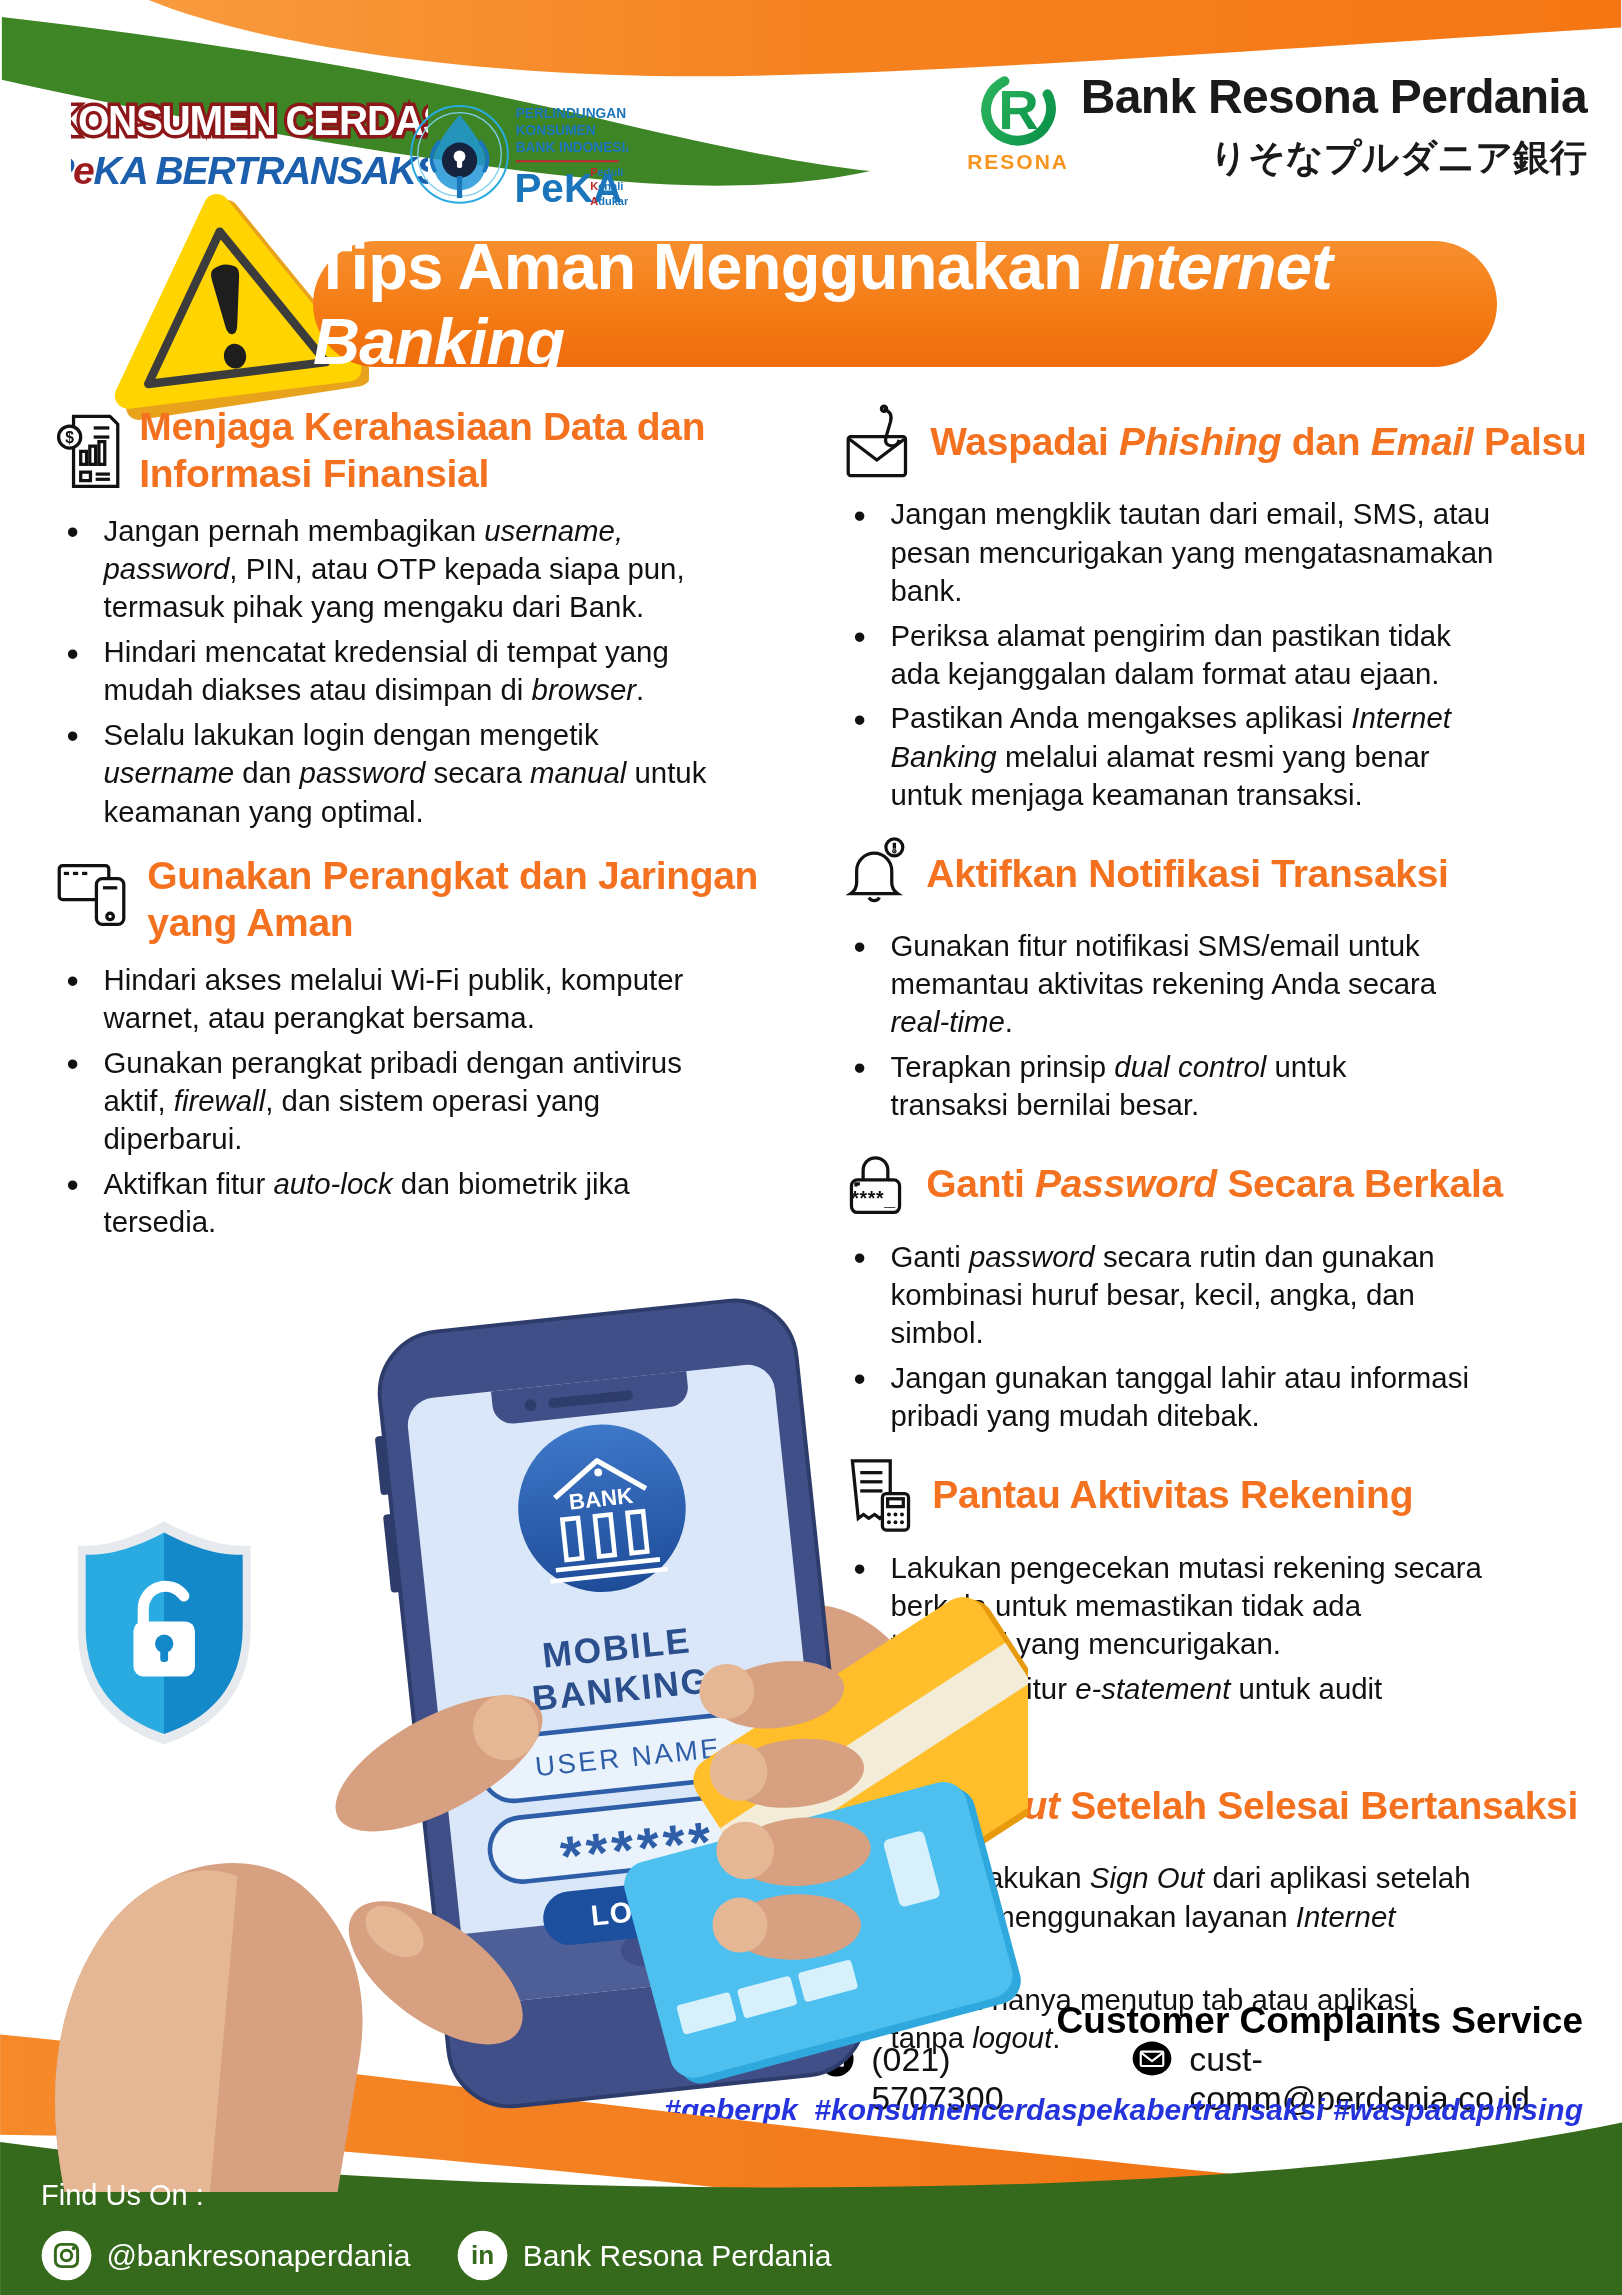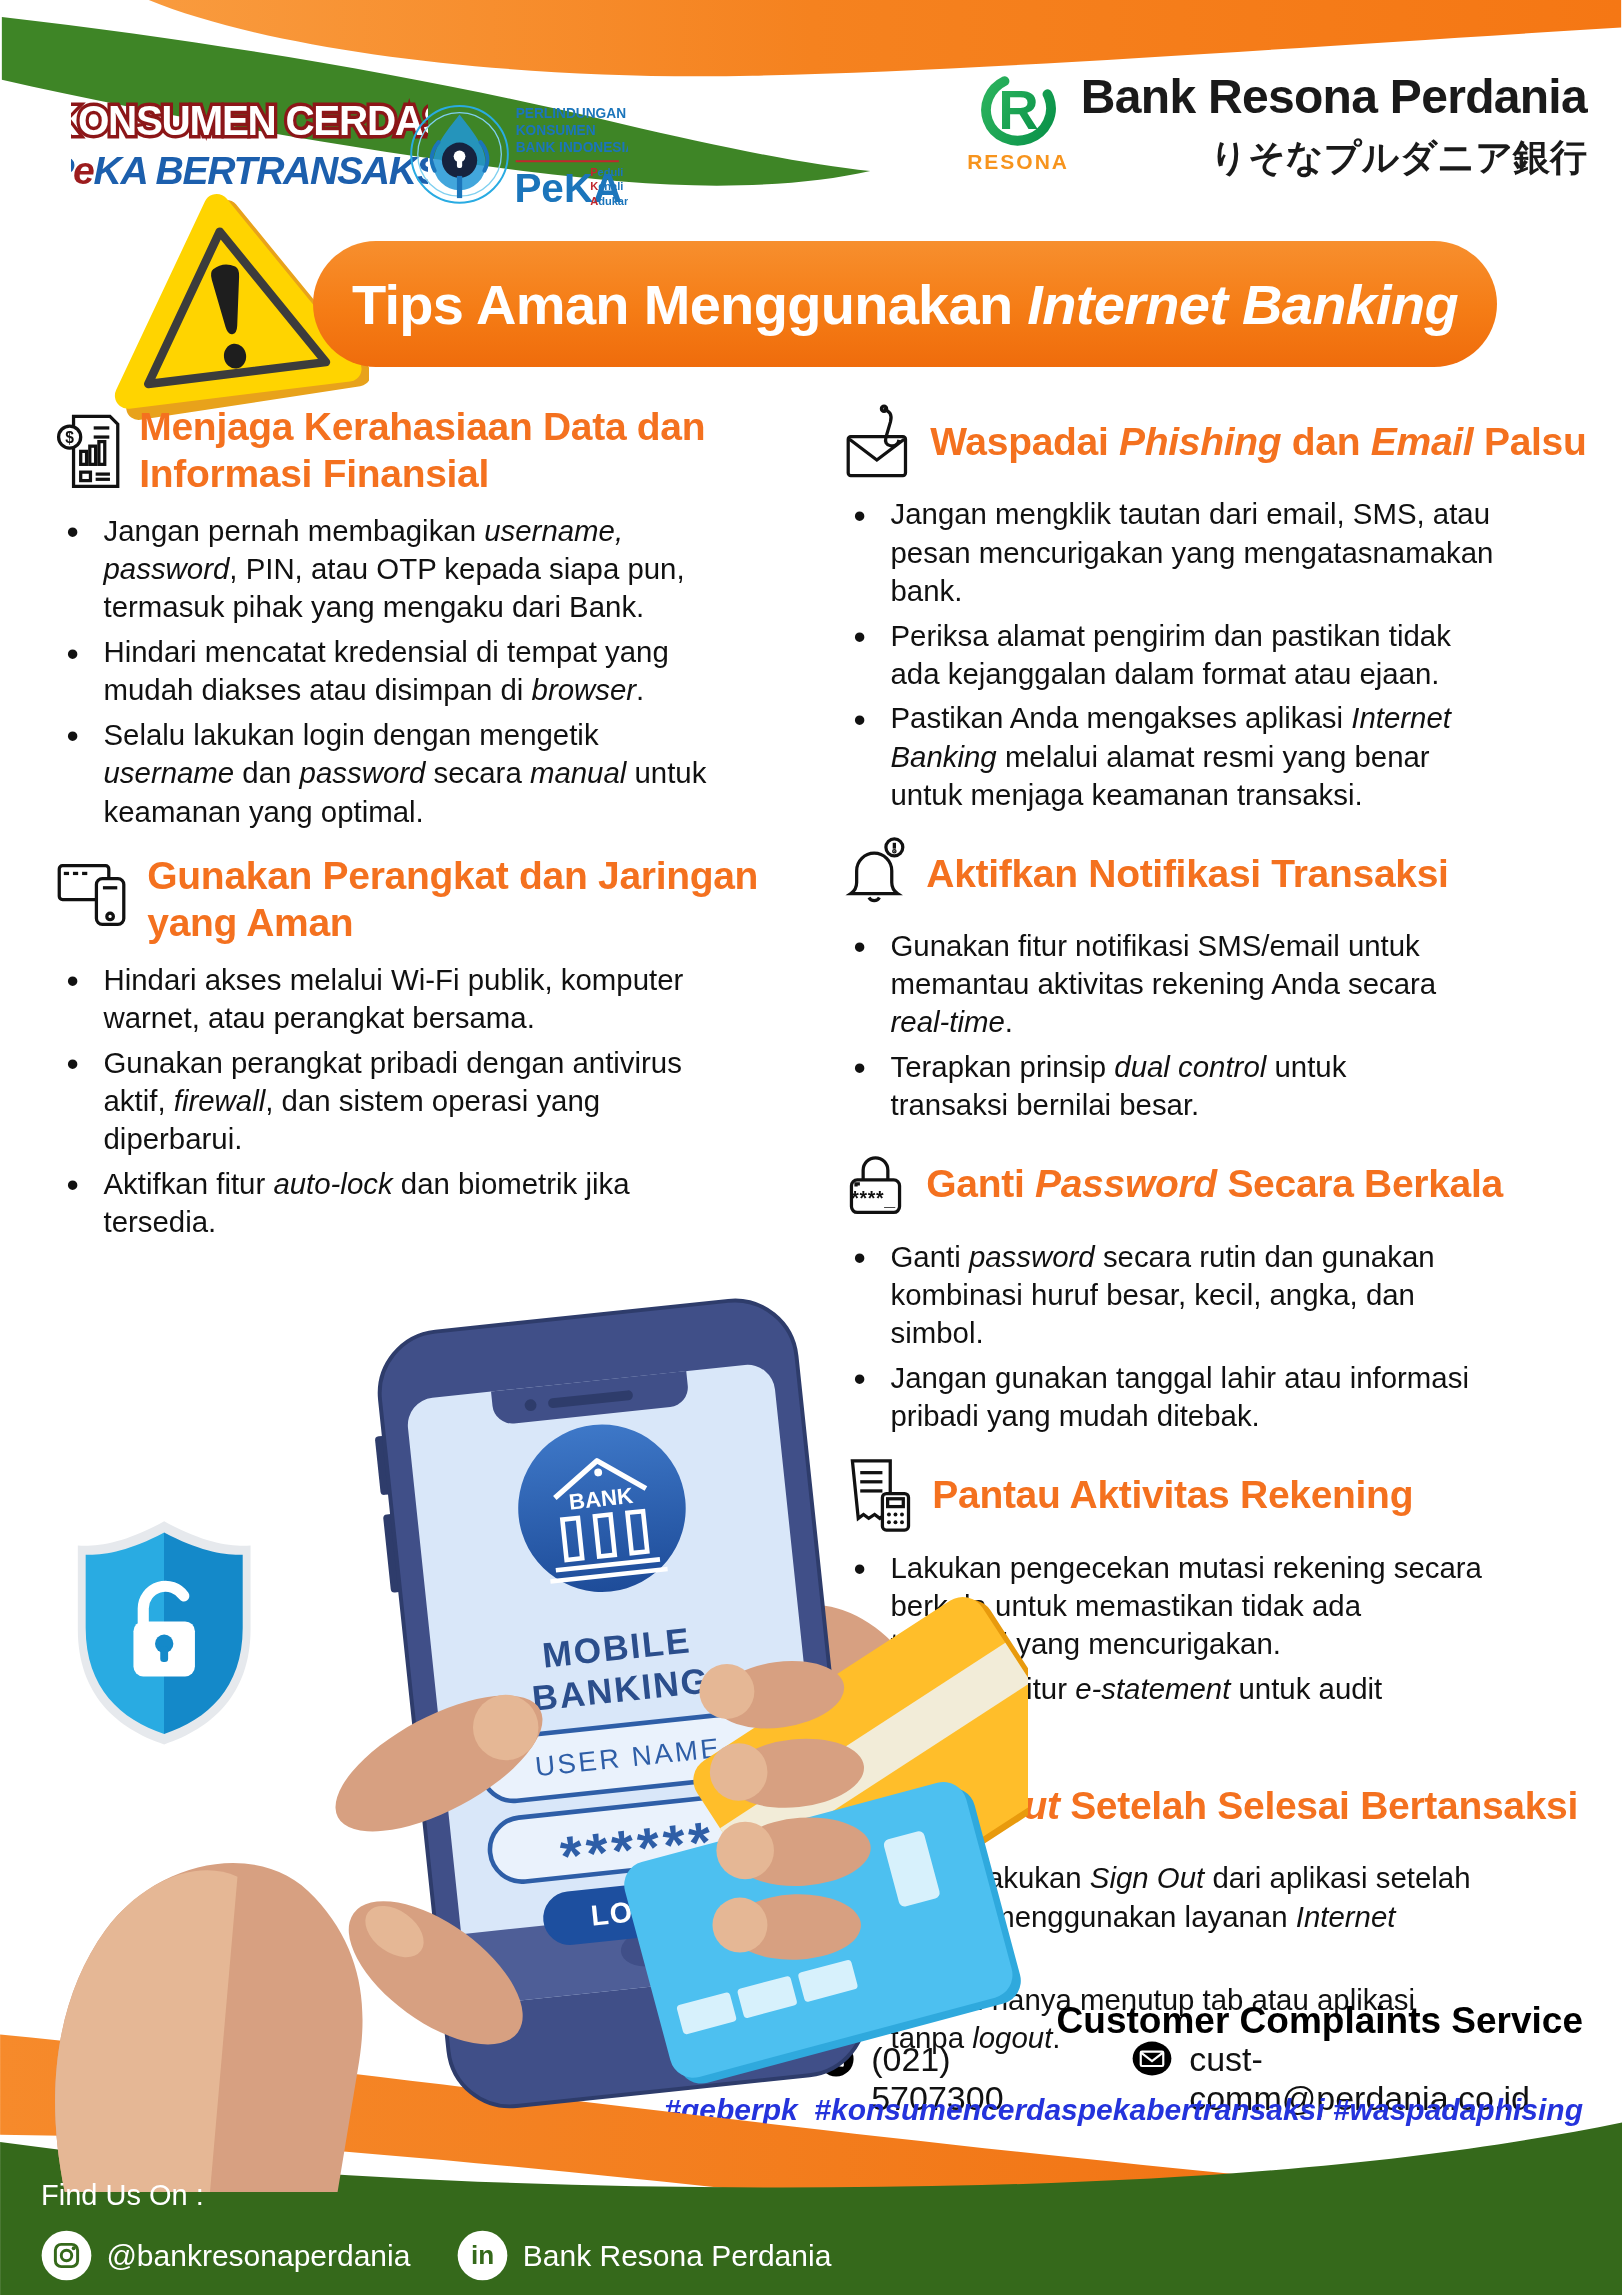--- a/index.html
+++ b/index.html
@@ -21,21 +21,21 @@
                  white-space:pre-line;letter-spacing:-0.3px;}
   ul.bullets{list-style:none;margin:0;padding:0 0 0 10.5px;}
   ul.bullets li{position:relative;padding-left:37px;font-size:29.4px;line-height:1.3;
                 margin-bottom:6.5px;white-space:pre-line;}
   ul.bullets li::before{content:"\2022";position:absolute;left:0;top:-2.6px;font-size:35px;}
 
   
   .title-banner{position:absolute;left:313px;top:241px;width:1184px;height:126px;
       background:linear-gradient(180deg,#F78F2E 0%,#F57C15 55%,#EF6C0C 100%);
       border-radius:63px;display:flex;align-items:center;justify-content:center;
-      color:#fff;font-size:56px;font-weight:bold;letter-spacing:-0.7px;}
+      color:#fff;font-size:65px;font-weight:bold;letter-spacing:-0.7px;}
 
   
   .bank-logo{position:absolute;right:36px;top:72px;display:flex;align-items:flex-start;gap:11.8px;}
   .bank-logo .rcol{display:flex;flex-direction:column;align-items:center;}
   .bank-logo .resona-word{font-size:21px;font-weight:bold;color:#F7941D;letter-spacing:2px;margin-top:1.3px;}
   .bank-logo .names{text-align:right;}
   .bank-logo .en{font-size:48px;font-weight:bold;color:#1A1A1A;letter-spacing:-0.7px;line-height:1.05;}
   .bank-logo .jp{font-size:37px;font-weight:bold;color:#1A1A1A;margin-top:10.5px;}
 
   

